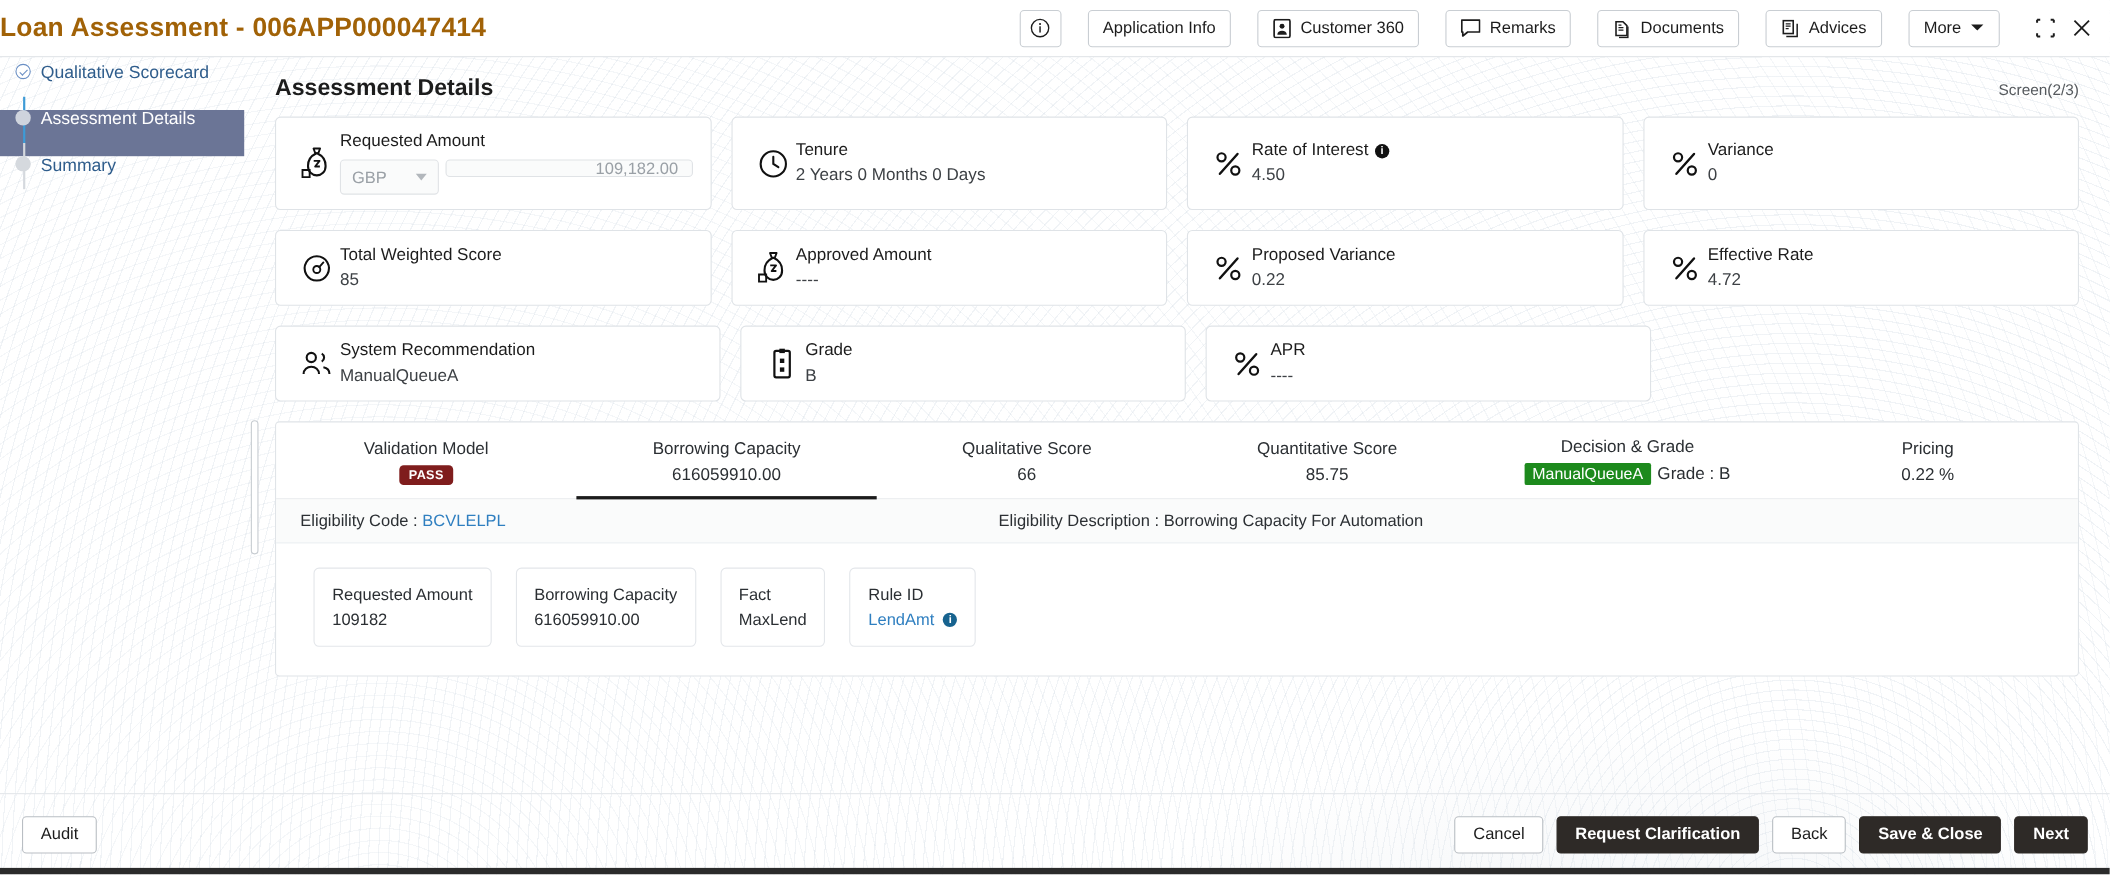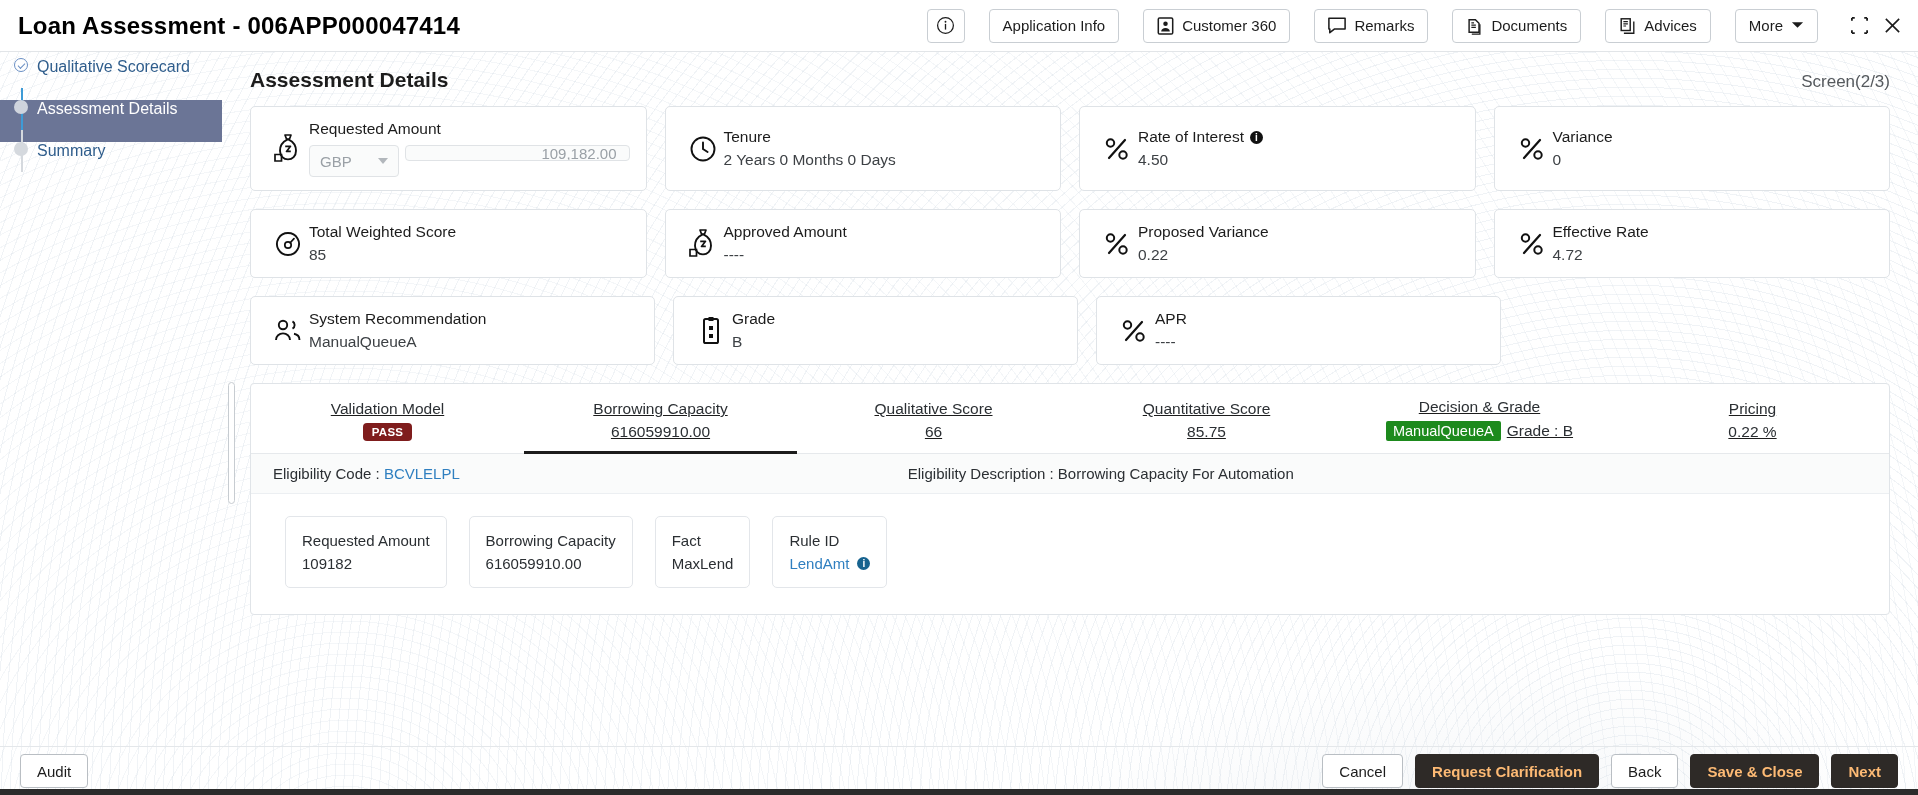--- a/index.html
+++ b/index.html
@@ -23,21 +23,21 @@
 
   
   .titlebar {
     position: absolute; left: 0; top: 0; width: 1918px; height: 52px;
     background: #ffffff;
     border-bottom: 1px solid #e2e5e8;
     display: flex; align-items: center;
   }
   .app-title {
     font-size: 24px; font-weight: bold; letter-spacing: .2px;
-    margin-left: 18px; color: #000000; white-space: nowrap;
+    color: #a16207; white-space: nowrap;
   }
   .tb-actions {
     margin-left: auto; display: flex; align-items: center; gap: 24px;
     padding-right: 16px;
   }
   .tb-btn {
     height: 34px; border: 1px solid #c9ced3; border-radius: 4px;
     background: #fff; display: flex; align-items: center; gap: 8px;
     padding: 0 13px; font-size: 15px; color: #1c1c1c; cursor: pointer;
     white-space: nowrap;
@@ -84,21 +84,21 @@
 
   
   .content {
     position: absolute; left: 222px; top: 52px;
     width: 1696px; height: 695px;
   }
   .content-head {
     display: flex; align-items: baseline; padding: 16px 28px 0 28px;
   }
   .page-title { font-size: 21px; font-weight: bold; color: #1c1c1c; }
-  .screen-count { margin-left: auto; font-size: 17px; color: #55595d; text-align: center; }
+  .screen-count { margin-left: auto; font-size: 14px; color: #55595d; text-align: center; }
 
   .cards-wrap { padding: 14px 28px 0 28px; }
   .card-row { display: flex; gap: 18px; margin-bottom: 18px; }
   .card {
     flex: 1 1 0; min-width: 0;
     background: #fff; border: 1px solid #dfe3e7; border-radius: 5px;
     height: 69px; display: flex; align-items: center; padding: 0 16px;
   }
   .card.tall { height: 85px; }
   .card-ico {
@@ -140,21 +140,21 @@
   }
 
   
   .panel {
     margin: 0 28px; background: #fff; border: 1px solid #e0e4e8;
     border-radius: 4px;
   }
   .tabrow { display: flex; align-items: flex-end; border-bottom: 1px solid #e6e9ec; }
   .tab {
     flex: 1 1 0; text-align: center; padding: 14px 6px 12px 6px;
-    cursor: pointer; position: relative; min-width: 0; text-decoration: underline;
+    cursor: pointer; position: relative; min-width: 0;
   }
   .tab-title { font-size: 15.5px; color: #2b2f33; white-space: nowrap; }
   .tab-sub { font-size: 15.5px; color: #2b2f33; margin-top: 5px; white-space: nowrap; }
   .tab.selected::after {
     content: ""; position: absolute; left: 0; right: 0; bottom: -1px;
     height: 3px; background: #1c1c1c;
   }
   .badge-pass {
     display: inline-block; background: #7f1d1d; color: #fff;
     font-size: 11.5px; font-weight: bold; border-radius: 4px;
@@ -185,37 +185,37 @@
   .dcard-value { font-size: 15px; color: #2b2f33; margin-top: 6px; white-space: nowrap; }
   .dcard-value.link { color: #2f7fc0; display: flex; align-items: center; gap: 8px; }
   .info-dot-blue {
     width: 13px; height: 13px; border-radius: 50%; background: #17638f;
     color: #fff; font-size: 10px; line-height: 13px; text-align: center;
     font-weight: bold; display: inline-block; cursor: pointer;
   }
 
   
   .footer {
-    position: absolute; left: 0; bottom: 0; width: 1918px; height: 49px;
+    position: absolute; left: 0; bottom: 0; width: 1918px; height: 74px;
     display: flex; align-items: center; padding: 0 20px;
     border-top: 1px solid #e4e7ea;
     background: transparent;
   }
   .footer::after {
     content: ""; position: absolute; left: 0; bottom: 0;
     width: 1918px; height: 6px; background: #2b2b2b;
   }
   .ftr-right { margin-left: auto; display: flex; align-items: center; gap: 12px; }
   .btn {
     height: 34px; border-radius: 4px; font-size: 15px; cursor: pointer;
     padding: 0 16px; display: inline-flex; align-items: center;
     font-family: "Liberation Sans", sans-serif; white-space: nowrap;
   }
   .btn-light { background: #fff; border: 1px solid #b9bec3; color: #1c1c1c; }
-  .btn-dark { background: #2e2a27; border: 1px solid #2e2a27; color: #fdba74; font-weight: bold; }
+  .btn-dark { background: #2e2a27; border: 1px solid #2e2a27; color: #ffffff; font-weight: bold; }
 </style>
 </head>
 <body>
 
 <div class="app">
 
   <div class="titlebar">
     <div class="app-title">Loan Assessment - 006APP000047414</div>
 
     <div class="tb-actions">

